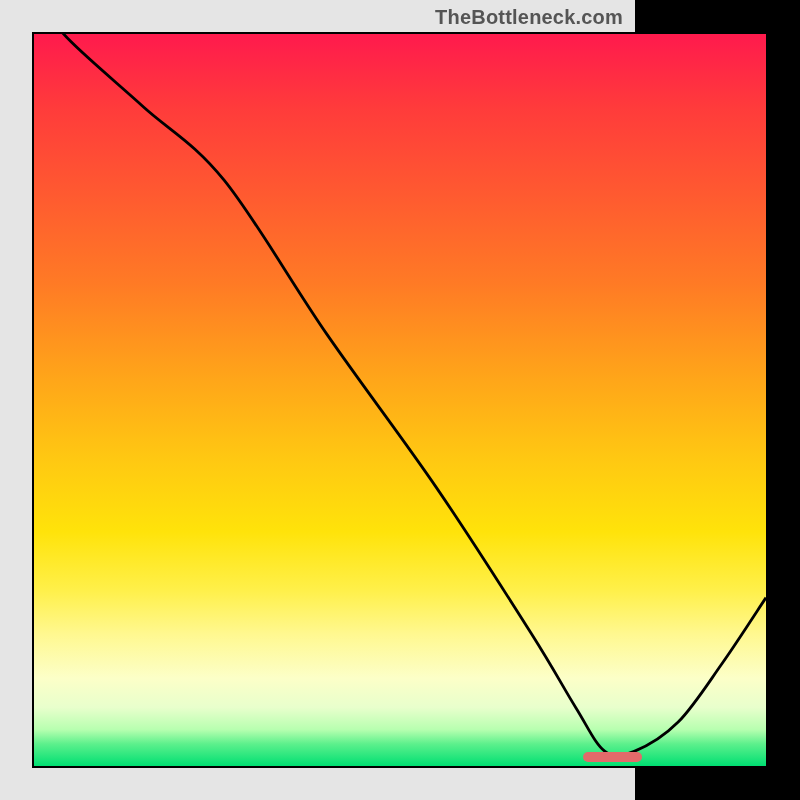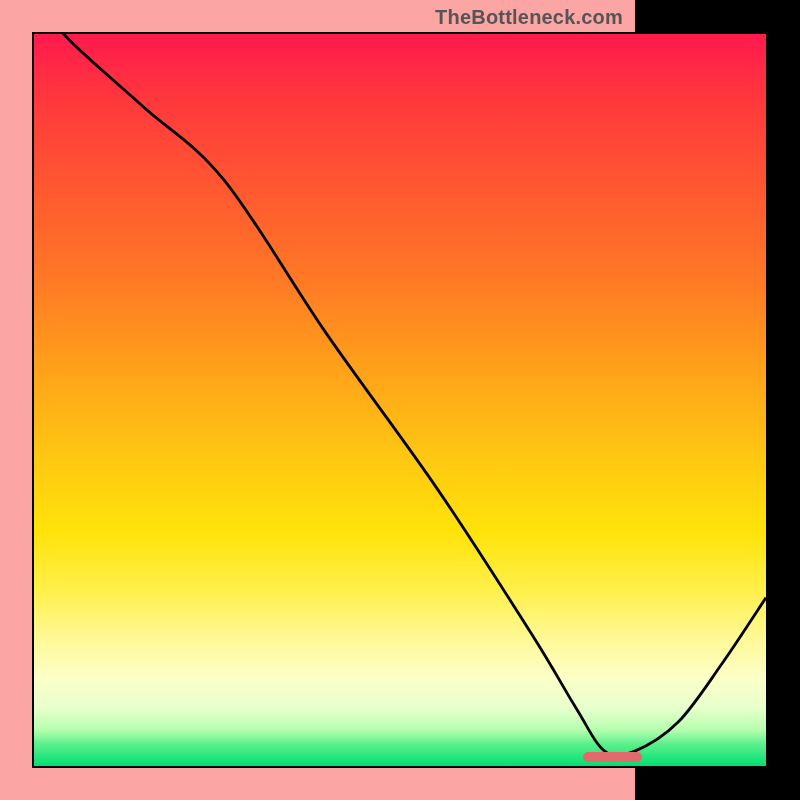--- a/index.html
+++ b/index.html
@@ -8,21 +8,21 @@
     width: 800px;
     height: 800px;
     background: #000;
     overflow: hidden;
     font-family: Verdana, Geneva, sans-serif;
   }
   .frame {
     position: relative;
     width: 635px;
     height: 800px;
-    background: #fca5a5;
+    background: #e5e5e5;
   }
   .plot {
     position: absolute;
     left: 32px;
     top: 32px;
     width: 736px;
     height: 736px;
     background: linear-gradient(
       to bottom,
       #ff1a4d 0%,

